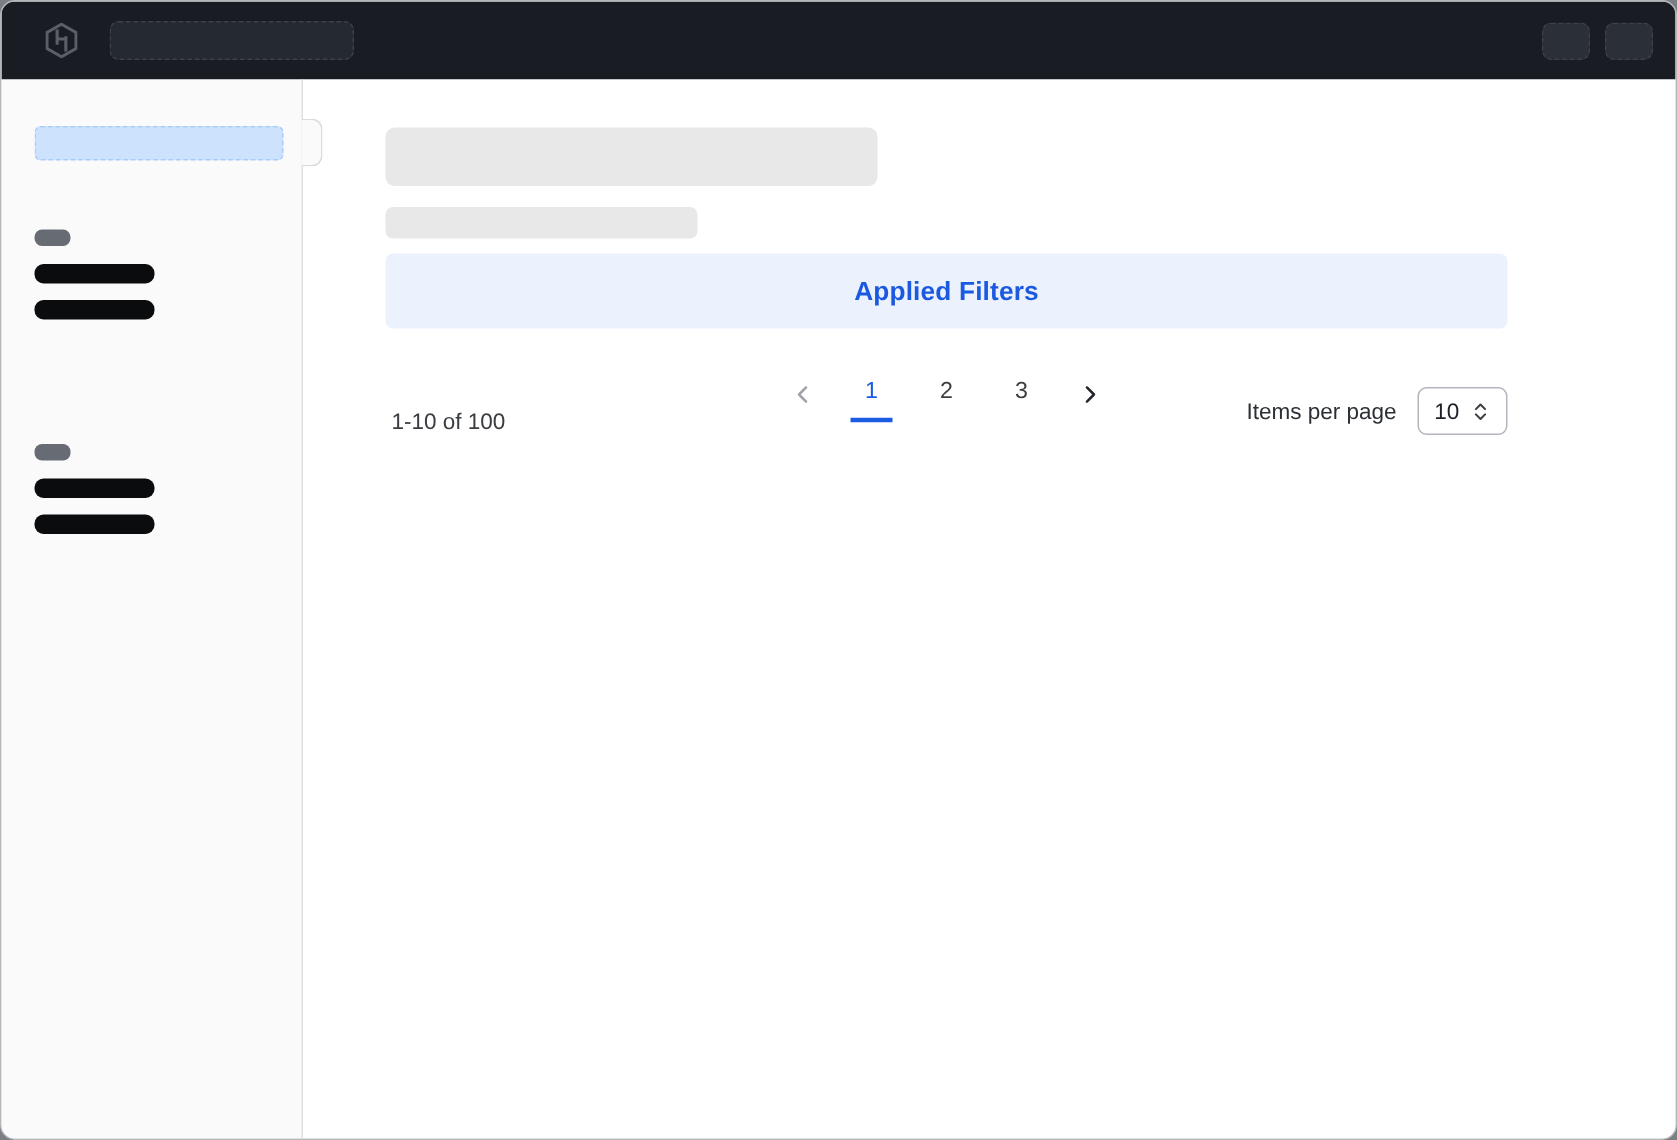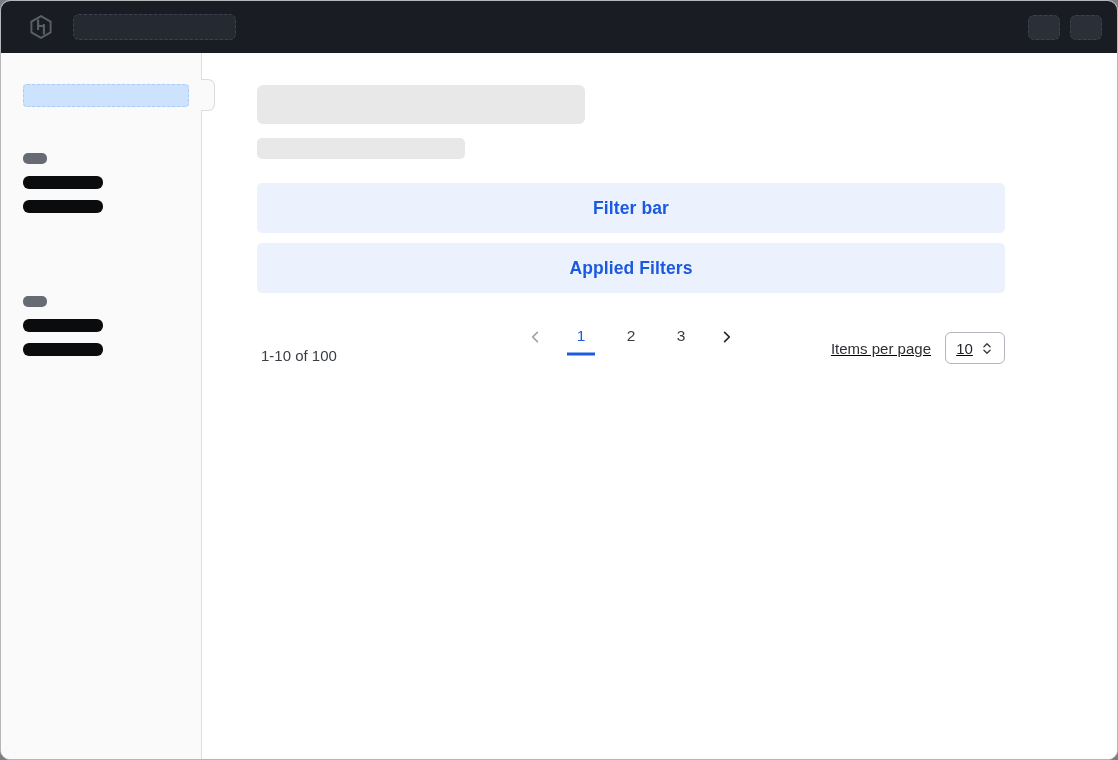--- a/index.html
+++ b/index.html
@@ -37,21 +37,21 @@
   .applied-filters{height:50px;margin-top:10px;}
   .data-set{height:376px;margin-top:13px;}
 
   
   .footer{width:748px;height:48px;margin-top:23px;position:relative;display:flex;align-items:flex-end;justify-content:space-between;}
   .range-text{font-size:15px;color:#3a3d42;padding-left:4px;}
   .pager{position:absolute;left:50%;top:50%;transform:translate(-50%,-50%);display:flex;align-items:center;gap:22px;}
   .page-btn{font-size:15.5px;color:#3a3d42;min-width:16px;text-align:center;padding:2px 6px 8px;border-bottom:3px solid transparent;cursor:pointer;}
   .page-btn.current{color:#1b5ce2;border-bottom-color:#1b5ce2;}
   .nav-chev{display:flex;align-items:center;padding:0 2px 6px;cursor:pointer;}
-  .items-group{display:flex;align-items:center;gap:14px;text-decoration:underline;}
+  .items-group{display:flex;align-items:center;gap:14px;}
   .items-label{font-size:15px;color:#2c2f34;}
   .items-select{width:60px;height:32px;border:1px solid #b2b5bb;border-radius:6px;box-sizing:border-box;display:flex;align-items:center;justify-content:center;gap:7px;background:#fff;cursor:pointer;}
   .items-select .val{font-size:15px;color:#1f2228;}
 </style>
 </head>
 <body>
 
 <div class="window">
 
   <div class="topnav">
@@ -75,23 +75,20 @@
       <div class="side-chip chip-2"></div>
       <div class="side-bar bar-2a"></div>
       <div class="side-bar bar-2b"></div>
     </div>
     <div class="sidebar-tab"></div>
 
     <div class="main">
       <div class="skel-grey title-skel"></div>
       <div class="skel-grey subtitle-skel"></div>
 
-      <div class="section filter-bar">
-        <span>Filter bar</span>
-      </div>
       <div class="section applied-filters">
         <span>Applied Filters</span>
       </div>
 
       <div class="footer">
         <span class="range-text">1-10 of 100</span>
 
         <div class="pager">
           <span class="nav-chev">
             <svg width="15" height="15" viewBox="0 0 16 16" fill="none" stroke="#9fa2a8" stroke-width="1.8" stroke-linecap="round" stroke-linejoin="round">

